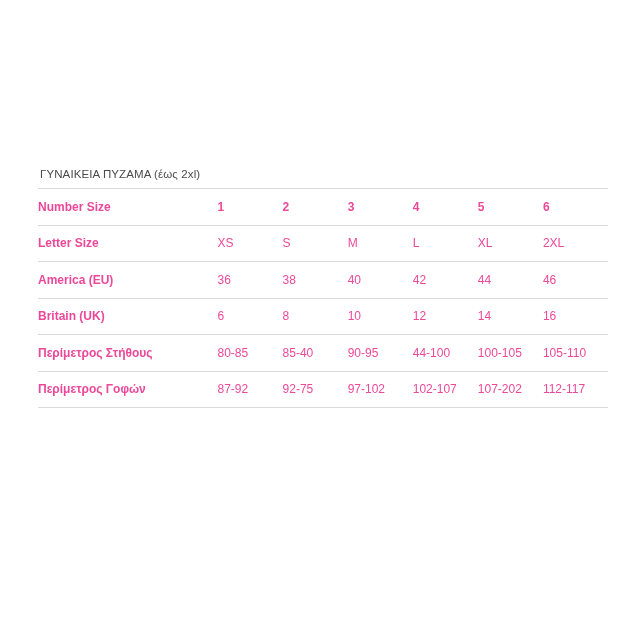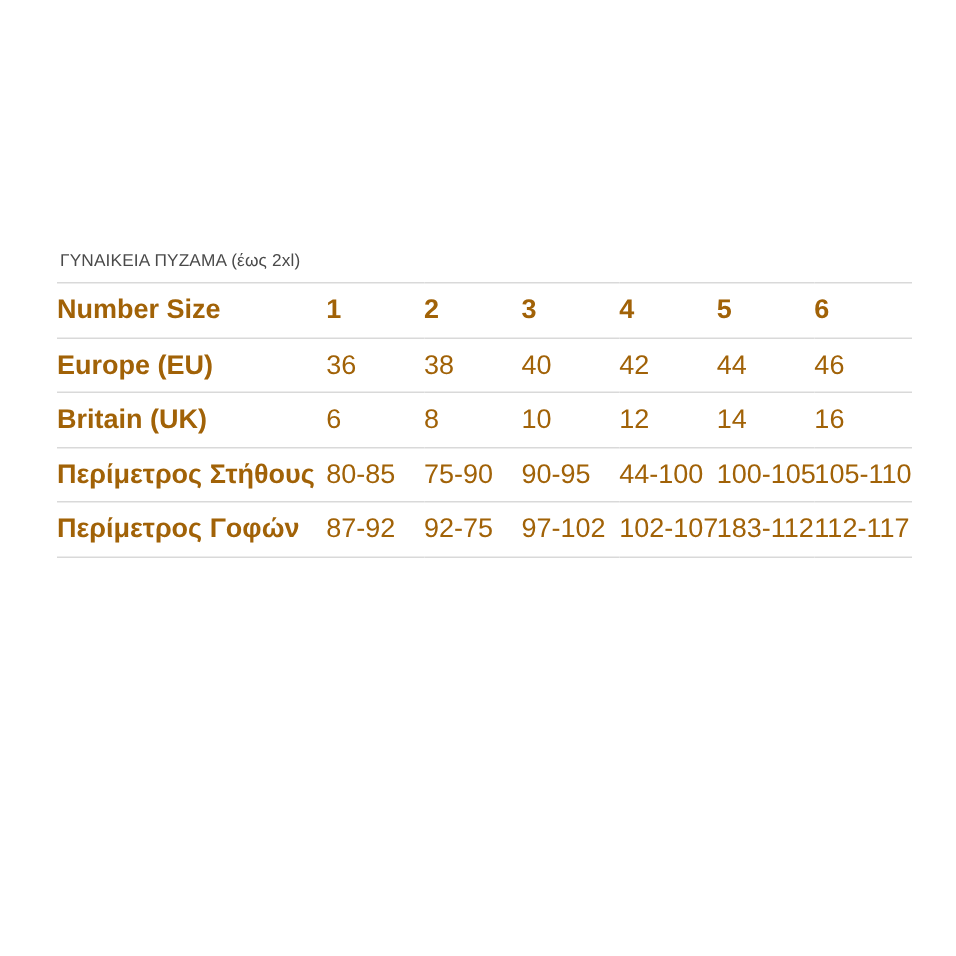--- a/index.html
+++ b/index.html
@@ -37,22 +37,22 @@
     border-collapse: collapse;
     width: 570px;
     table-layout: fixed;
   }
   table.size-table td {
     border-top: 1px solid #d9d9d9;
     border-bottom: 1px solid #d9d9d9;
     padding: 0;
     height: 35.5px;
     vertical-align: middle;
-    font-size: 18px;
-    color: #a16207;
+    font-size: 12px;
+    color: #ec4899;
   }
   table.size-table tr:first-child td {
     border-top: 1px solid #d9d9d9;
   }
   td.rowlabel {
     font-weight: bold;
     padding-left: 6px;
     width: 160px;
     white-space: nowrap;
   }
@@ -86,51 +86,60 @@
         <tr>
           <td class="rowlabel">Number Size</td>
           <td class="cell head">1</td>
           <td class="cell head">2</td>
           <td class="cell head">3</td>
           <td class="cell head">4</td>
           <td class="cell head">5</td>
           <td class="cell head">6</td>
         </tr>
         <tr>
-          <td class="rowlabel">Europe (EU)</td>
+          <td class="rowlabel">Letter Size</td>
+          <td class="cell">XS</td>
+          <td class="cell">S</td>
+          <td class="cell">M</td>
+          <td class="cell">L</td>
+          <td class="cell">XL</td>
+          <td class="cell">2XL</td>
+        </tr>
+        <tr>
+          <td class="rowlabel">America (EU)</td>
           <td class="cell">36</td>
           <td class="cell">38</td>
           <td class="cell">40</td>
           <td class="cell">42</td>
           <td class="cell">44</td>
           <td class="cell">46</td>
         </tr>
         <tr>
           <td class="rowlabel">Britain (UK)</td>
           <td class="cell">6</td>
           <td class="cell">8</td>
           <td class="cell">10</td>
           <td class="cell">12</td>
           <td class="cell">14</td>
           <td class="cell">16</td>
         </tr>
         <tr>
           <td class="rowlabel">Περίμετρος Στήθους</td>
           <td class="cell">80-85</td>
-          <td class="cell">75-90</td>
+          <td class="cell">85-40</td>
           <td class="cell">90-95</td>
           <td class="cell">44-100</td>
           <td class="cell">100-105</td>
           <td class="cell">105-110</td>
         </tr>
         <tr>
           <td class="rowlabel">Περίμετρος Γοφών</td>
           <td class="cell">87-92</td>
           <td class="cell">92-75</td>
           <td class="cell">97-102</td>
           <td class="cell">102-107</td>
-          <td class="cell">183-112</td>
+          <td class="cell">107-202</td>
           <td class="cell">112-117</td>
         </tr>
       </tbody>
     </table>
   </div>
 </div>
 
 </body></html>

